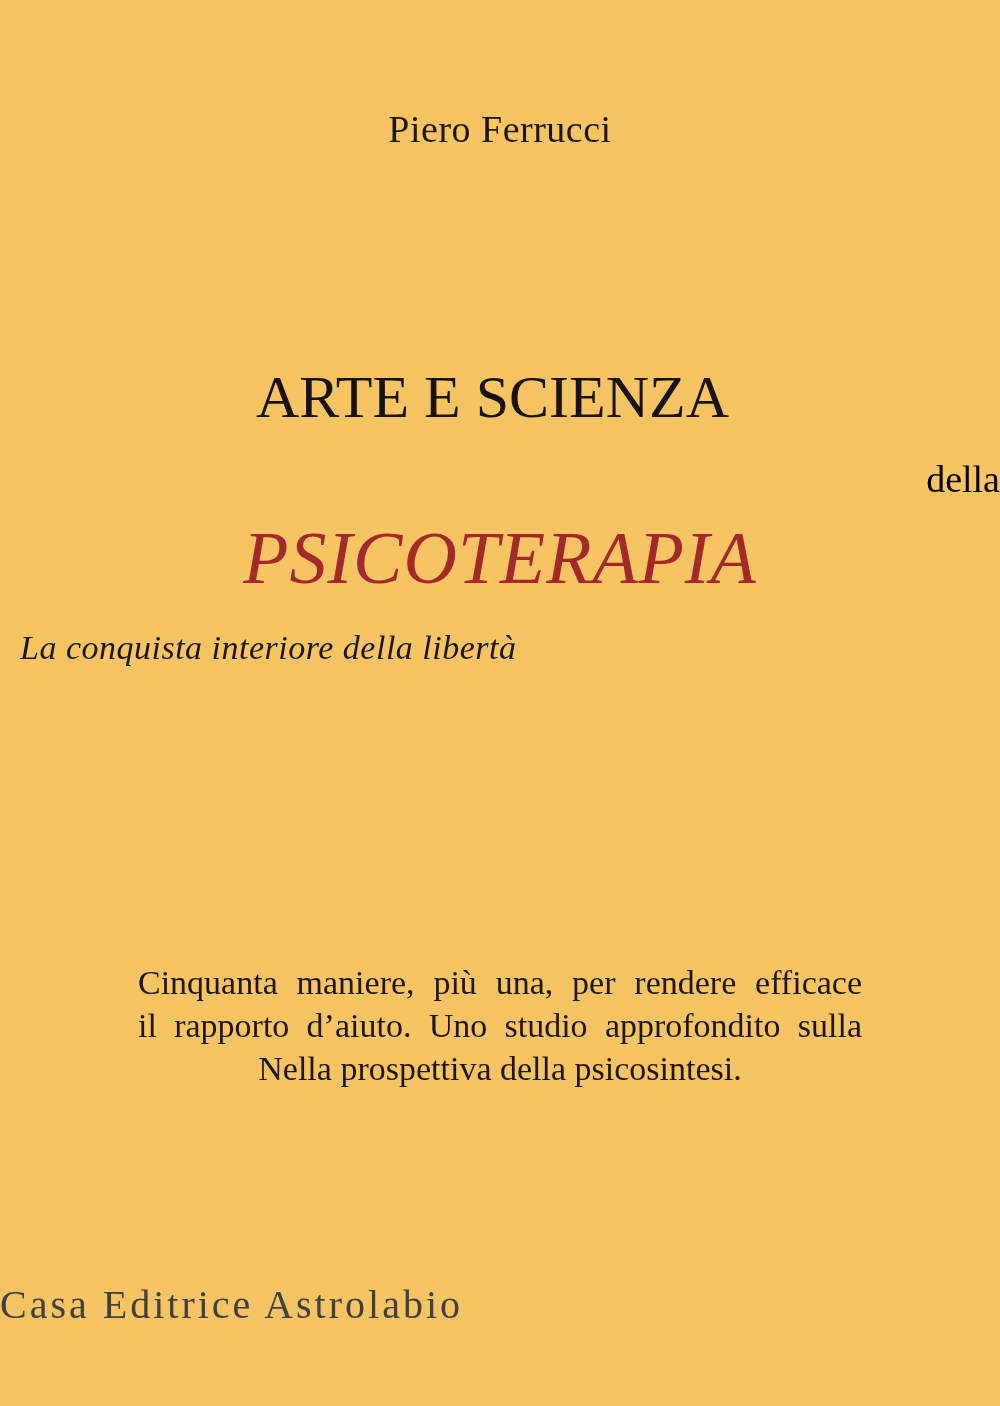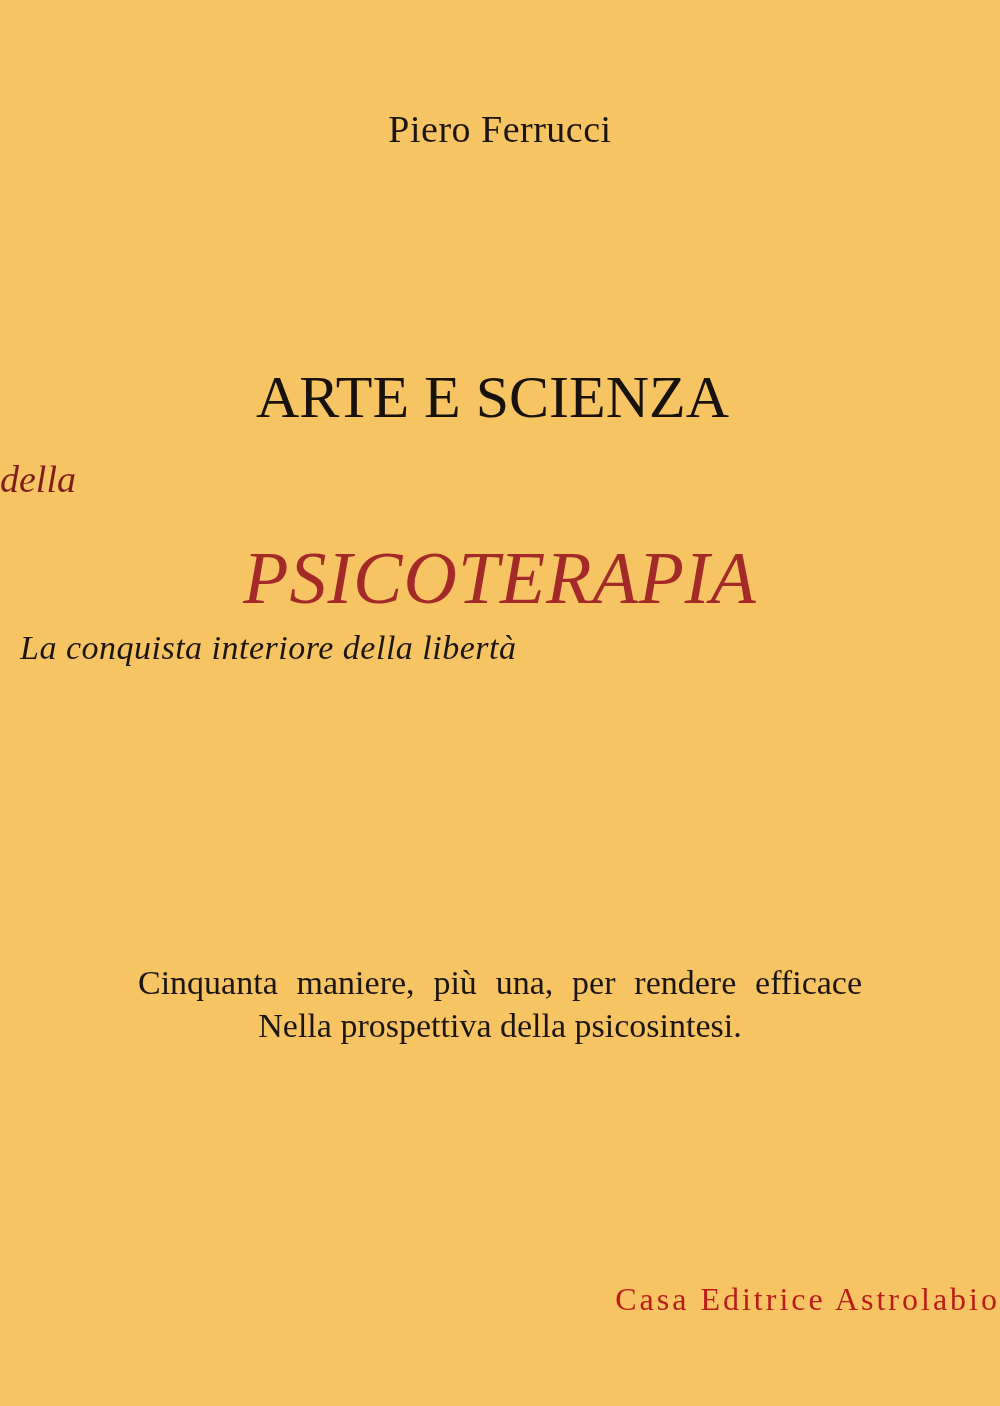--- a/index.html
+++ b/index.html
@@ -42,28 +42,27 @@
       font-size: 60px;
       letter-spacing: 0px;
       color: #18120e;
       line-height: 1;
     }
     .title-connector {
       position: absolute;
       top: 428px;
       left: 0;
       width: 1000px;
-      text-align: left;
+      text-align: right;
       font-size: 38px;
-      font-style: italic;
-      color: #7f1d1d;
+      color: #000000;
     }
     .title-sub {
       position: absolute;
-      top: 512px;
+      top: 492px;
       left: 0;
       width: 1000px;
       text-align: center;
       font-size: 74px;
       font-style: italic;
       color: #a42a2a;
       letter-spacing: 1px;
       line-height: 1;
     }
     .subtitle {
@@ -97,37 +96,38 @@
     }
     .blurb .line.last {
       text-align: right;
       text-align-last: center;
     }
     .publisher {
       position: absolute;
       top: 1252px;
       left: 0;
       width: 1000px;
-      text-align: right;
-      font-size: 32px;
+      text-align: left;
+      font-size: 40px;
       letter-spacing: 3px;
-      color: #b91c1c;
+      color: #404040;
     }
   </style>
 </head>
 <body>
 
 <div class="cover">
   <div class="author">Piero Ferrucci</div>
 
   <div class="title-main">ARTE E SCIENZA</div>
   <div class="title-connector">della</div>
   <div class="title-sub">PSICOTERAPIA</div>
 
   <div class="subtitle">La conquista interiore della libertà</div>
 
   <div class="blurb">
     <span class="line">Cinquanta maniere, più una, per rendere efficace</span>
+    <span class="line">il rapporto d’aiuto. Uno studio approfondito sulla</span>
     <span class="line last">Nella prospettiva della psicosintesi.</span>
   </div>
 
   <div class="publisher">Casa Editrice Astrolabio</div>
 </div>
 
 </body></html>

